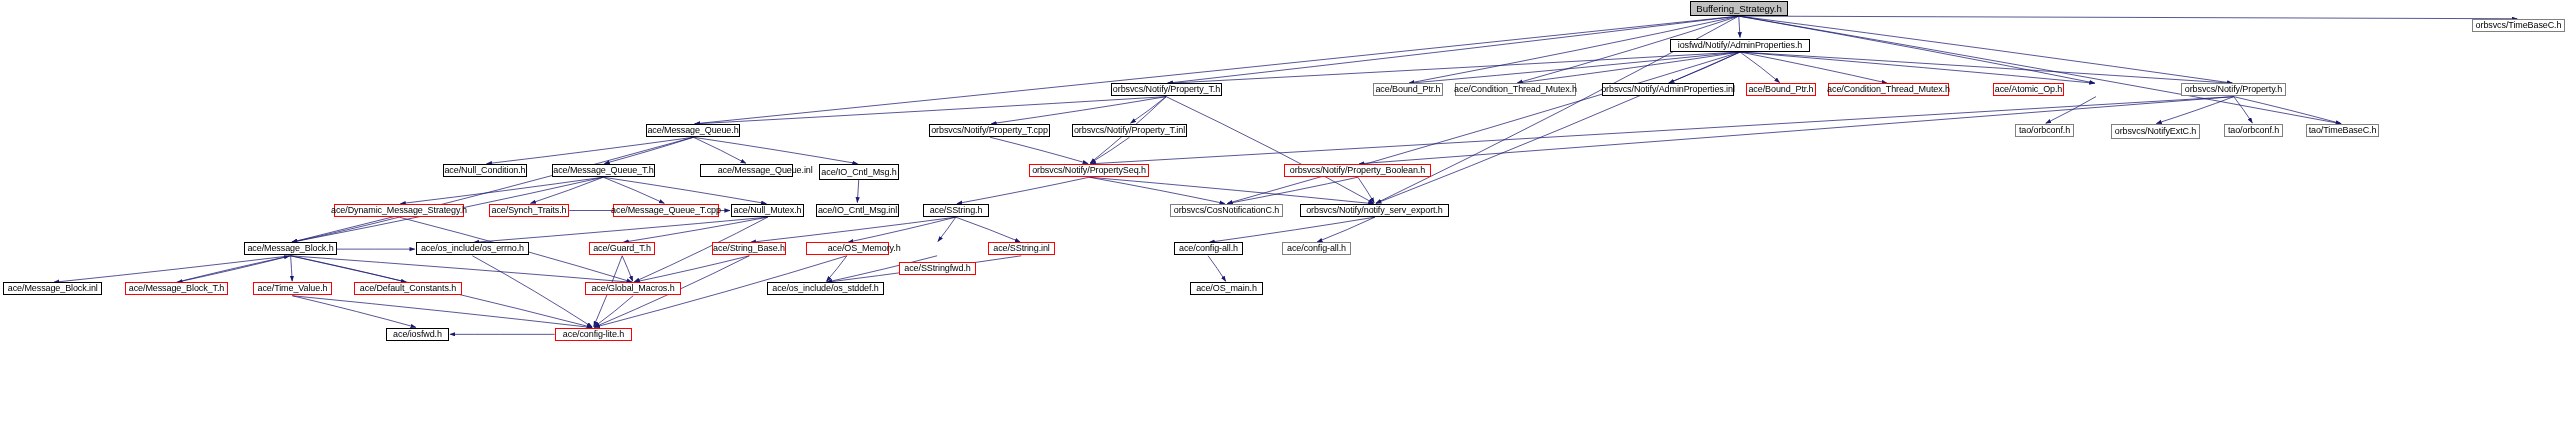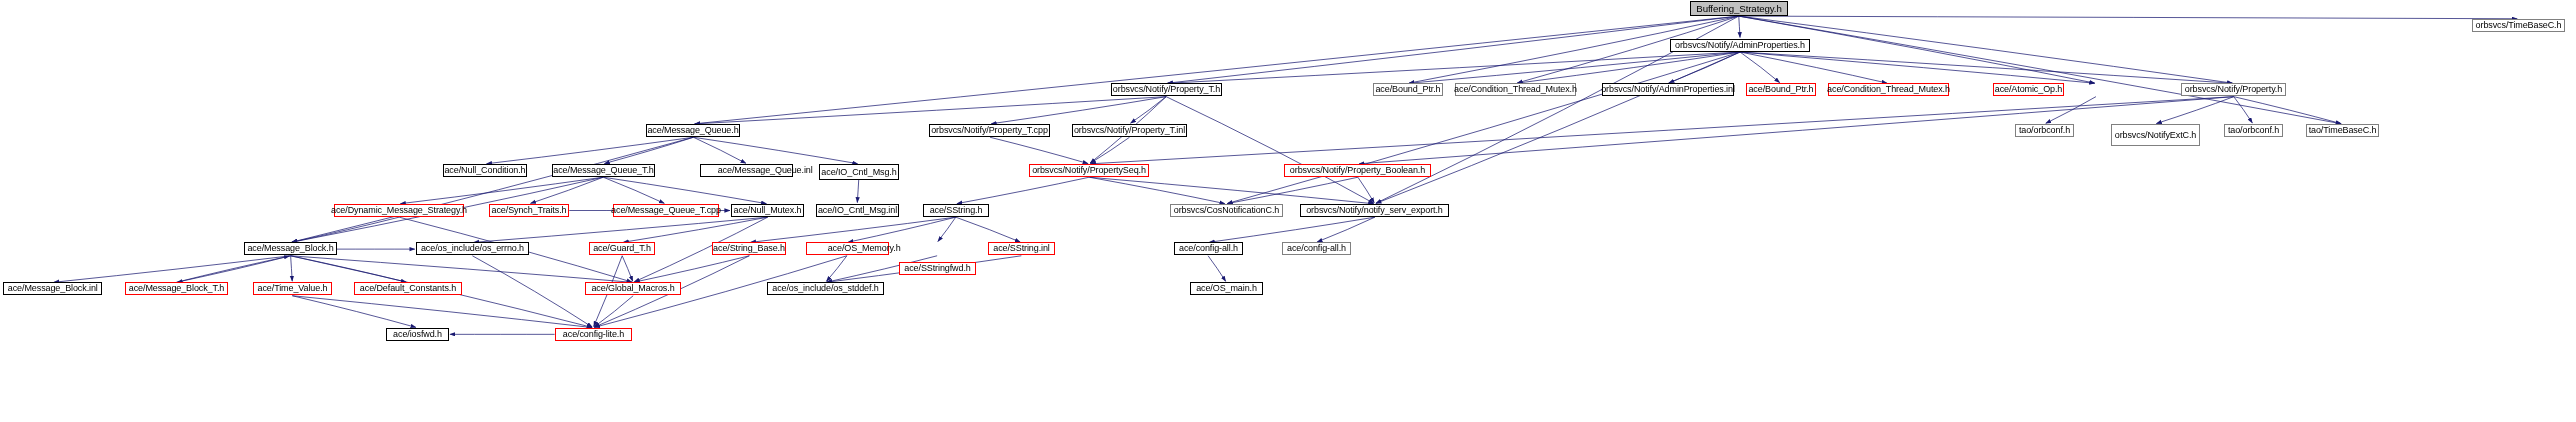--- a/index.html
+++ b/index.html
@@ -131,34 +131,34 @@
         <path d="M1272,384 Q1097.7020936042297,437.7272805531317 892.9241872084596,491.45456110626344" marker-end="url(#arrow)"></path>
         <path d="M1407.5,384 Q1331.4226502311087,403.76772531794415 1241.9453004622176,423.53545063588837" marker-end="url(#arrow)"></path>
         <path d="M1534,384 Q1399.7508711403573,403.86518759995135 1241.9817422807148,423.73037519990277" marker-end="url(#arrow)"></path>
         <path d="M951,444 Q924.180868809443,467.3753049524456 892.561737618886,490.7506099048912" marker-end="url(#arrow)"></path>
         <path d="M709.5,384 Q806.6506328026835,437.48864100655555 889.2812656053671,490.97728201311105" marker-end="url(#arrow)"></path>
         <path d="M833,502 Q748.14,502 676,502" marker-end="url(#arrow)"></path>
       </g>
   </svg>
 <div class="node root" style="left: 1690px; top: 1.3px; width: 98px; height: 14.6px; text-align: right;">Buffering_Strategy.h</div>
     <div class="node gray" style="left: 2472px; top: 18.6px; width: 93px; height: 13.3px;">orbsvcs/TimeBaseC.h</div>
-    <div class="node black" style="left: 1670px; top: 39px; width: 140px; height: 13.3px;">orbsvcs/Notify/AdminProperties.h</div>
+    <div class="node black" style="left: 1670px; top: 39px; width: 140px; height: 13.3px;">iosfwd/Notify/AdminProperties.h</div>
     <div class="node black" style="left: 1111px; top: 83px; width: 111px; height: 13.3px;">orbsvcs/Notify/Property_T.h</div>
     <div class="node gray" style="left: 1373px; top: 83px; width: 70px; height: 13.3px;">ace/Bound_Ptr.h</div>
     <div class="node gray" style="left: 1455px; top: 83px; width: 121px; height: 13.3px;">ace/Condition_Thread_Mutex.h</div>
     <div class="node black" style="left: 1602px; top: 83px; width: 132px; height: 13.3px;">orbsvcs/Notify/AdminProperties.inl</div>
     <div class="node red" style="left: 1746px; top: 83px; width: 70px; height: 13.3px;">ace/Bound_Ptr.h</div>
     <div class="node red" style="left: 1828px; top: 83px; width: 121px; height: 13.3px;">ace/Condition_Thread_Mutex.h</div>
     <div class="node red" style="left: 1993px; top: 83px; width: 71px; height: 13.3px;">ace/Atomic_Op.h</div>
     <div class="node gray" style="left: 2181px; top: 83px; width: 105px; height: 13.3px;">orbsvcs/Notify/Property.h</div>
     <div class="node black" style="left: 646px; top: 124px; width: 94px; height: 13.3px;">ace/Message_Queue.h</div>
     <div class="node black" style="left: 929px; top: 124px; width: 121px; height: 13.3px;">orbsvcs/Notify/Property_T.cpp</div>
     <div class="node black" style="left: 1072px; top: 124px; width: 115px; height: 13.3px;">orbsvcs/Notify/Property_T.inl</div>
     <div class="node gray" style="left: 2015px; top: 124px; width: 59px; height: 13.3px;">tao/orbconf.h</div>
-    <div class="node gray" style="left: 2111px; top: 124px; width: 89px; height: 22px;">orbsvcs/NotifyExtC.h</div>
+    <div class="node gray" style="left: 2111px; top: 124px; width: 89px; height: 15px;">orbsvcs/NotifyExtC.h</div>
     <div class="node gray" style="left: 2224px; top: 124px; width: 59px; height: 13.3px;">tao/orbconf.h</div>
     <div class="node gray" style="left: 2306px; top: 124px; width: 73px; height: 13.3px;">tao/TimeBaseC.h</div>
     <div class="node black" style="left: 443px; top: 164px; width: 84px; height: 13.3px;">ace/Null_Condition.h</div>
     <div class="node black" style="left: 552px; top: 164px; width: 103px; height: 13.3px;">ace/Message_Queue_T.h</div>
     <div class="node black" style="left: 700px; top: 164px; width: 93px; height: 13.3px; padding-left: 40px;">ace/Message_Queue.inl</div>
     <div class="node black" style="left: 819px; top: 164px; width: 80px; height: 16px;">ace/IO_Cntl_Msg.h</div>
     <div class="node red" style="left: 1029px; top: 164px; width: 120px; height: 13.3px;">orbsvcs/Notify/PropertySeq.h</div>
     <div class="node red" style="left: 1284px; top: 164px; width: 147px; height: 13.3px;">orbsvcs/Notify/Property_Boolean.h</div>
     <div class="node red" style="left: 334px; top: 204px; width: 130px; height: 13.3px;">ace/Dynamic_Message_Strategy.h</div>
     <div class="node red" style="left: 489px; top: 204px; width: 80px; height: 13.3px;">ace/Synch_Traits.h</div>

